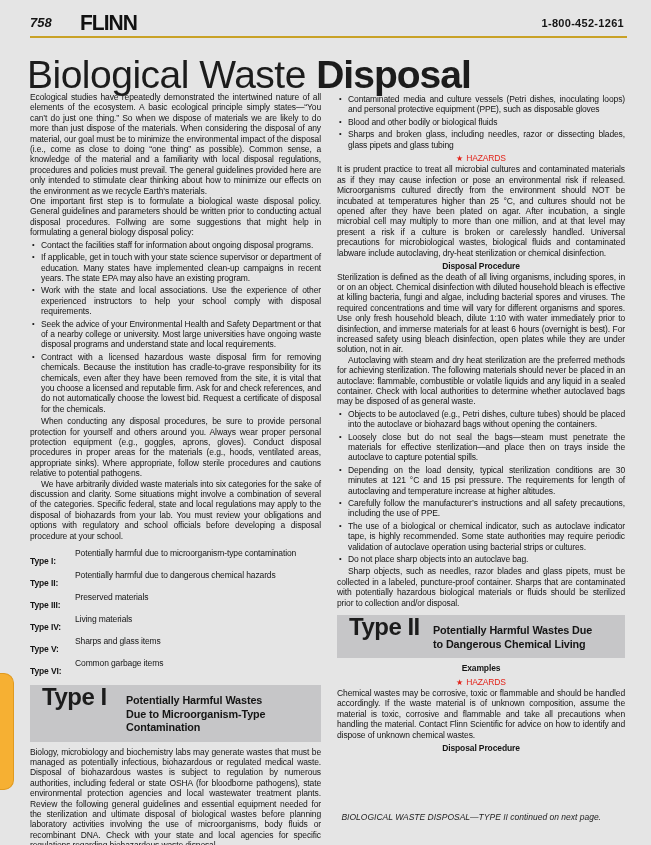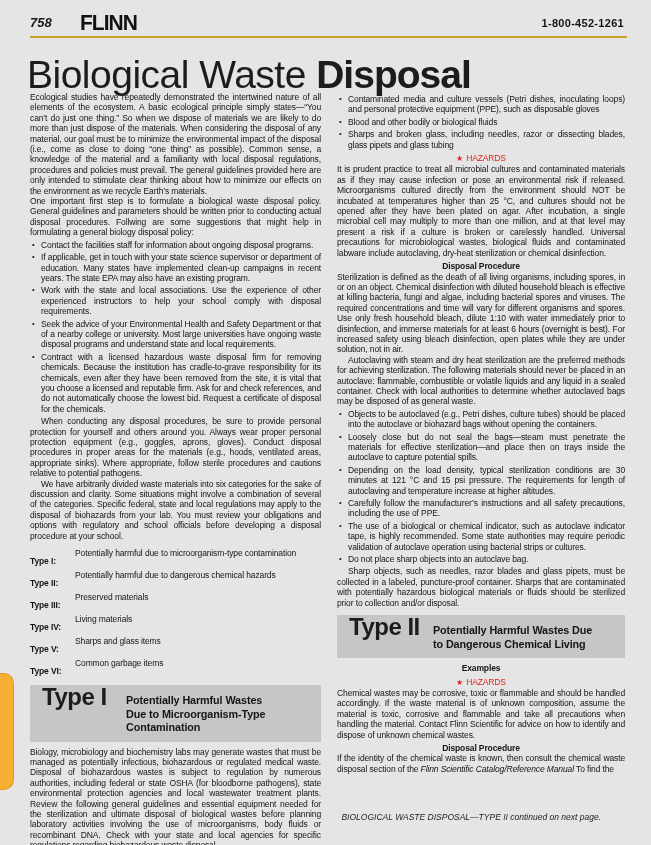--- a/index.html
+++ b/index.html
@@ -170,19 +170,18 @@
         <span class="typebox-label">Type II</span>
         <span class="typebox-title">
           <div>Potentially Harmful Wastes Due</div>
           <div>to Dangerous Chemical Living</div>
         </span>
       </div>
       <div class="subhead">Examples</div>
       <div class="hazard"><span class="star">★</span><span>HAZARDS</span></div>
       <p class="para">Chemical wastes may be corrosive, toxic or flammable and should be handled accordingly. If the waste material is of unknown composition, assume the material is toxic, corrosive and flammable and take all precautions when handling the material. Contact Flinn Scientific for advice on how to identify and dispose of unknown chemical wastes.</p>
       <div class="subhead">Disposal Procedure</div>
-      <p class="para"><span>If the identity of the chemical waste is known, then consult the chemical waste disposal section of the </span><span class="it">Flinn Scientific Catalog/Reference Manual</span><span> To find the</span></p>
     </div>
 
   <div class="side-tab"></div>
 
   <div class="footer-note">BIOLOGICAL WASTE DISPOSAL—TYPE II continued on next page.</div>
 </div>
 
 </body></html>

